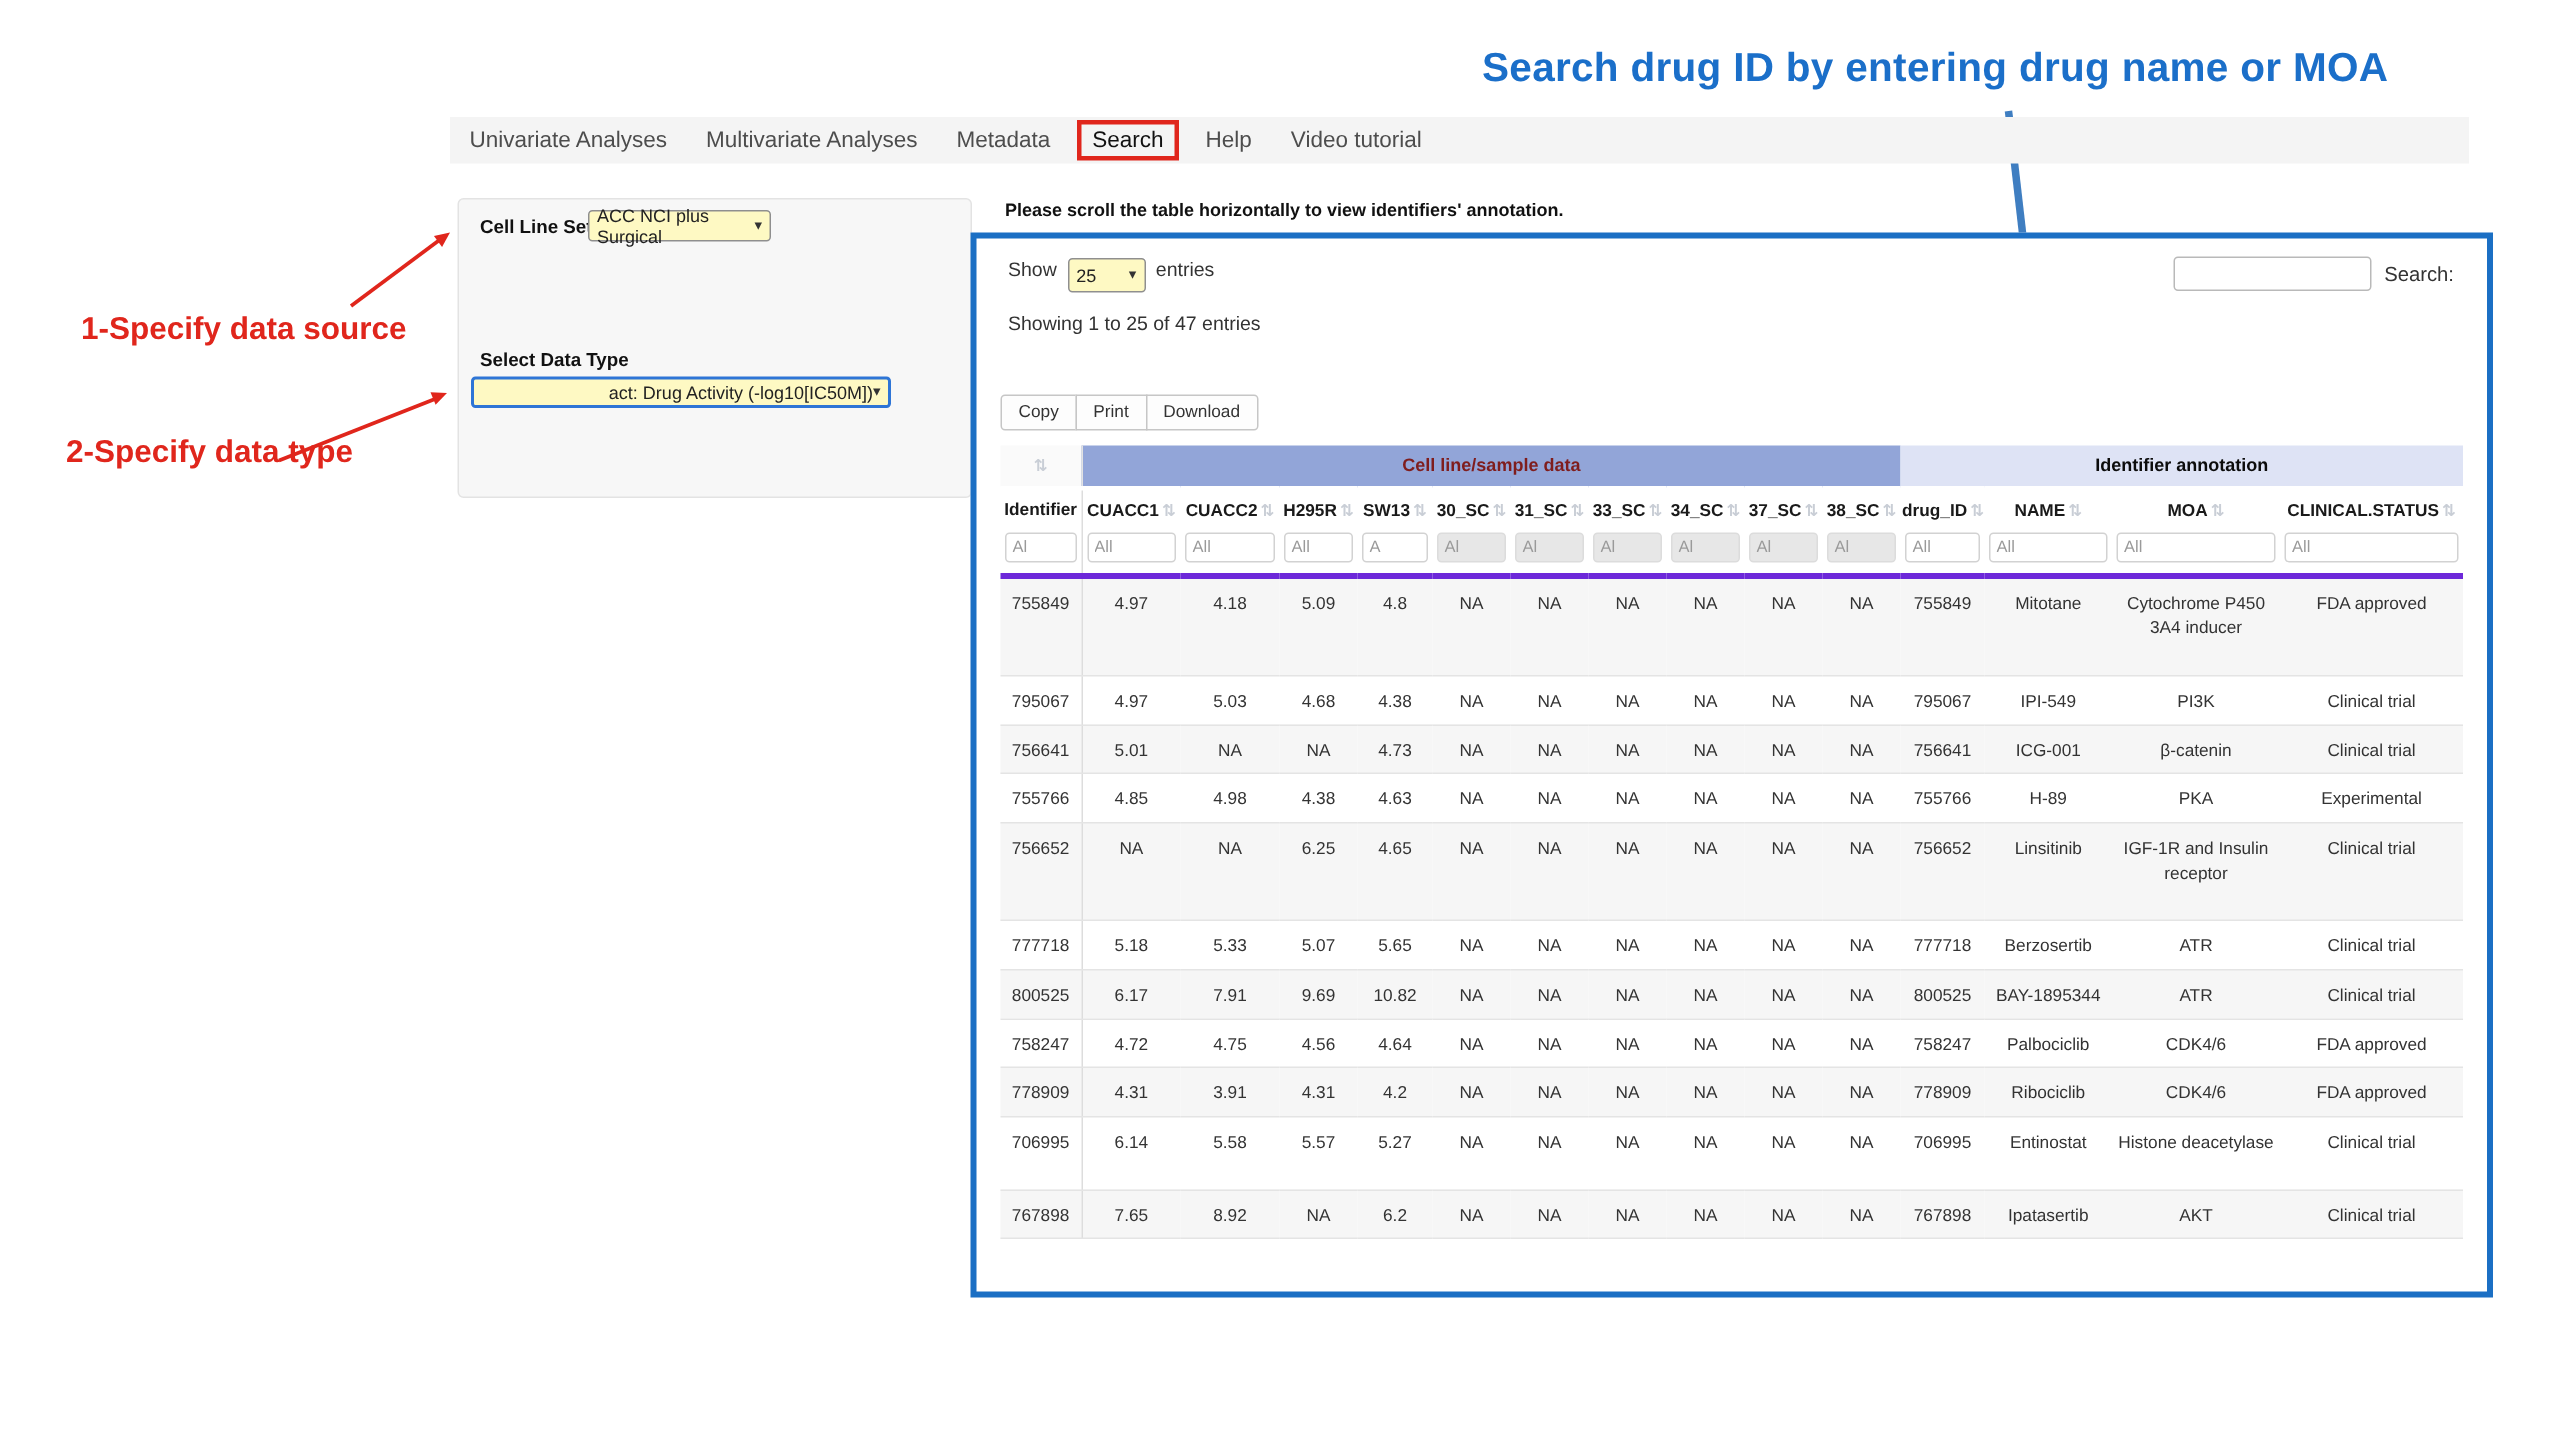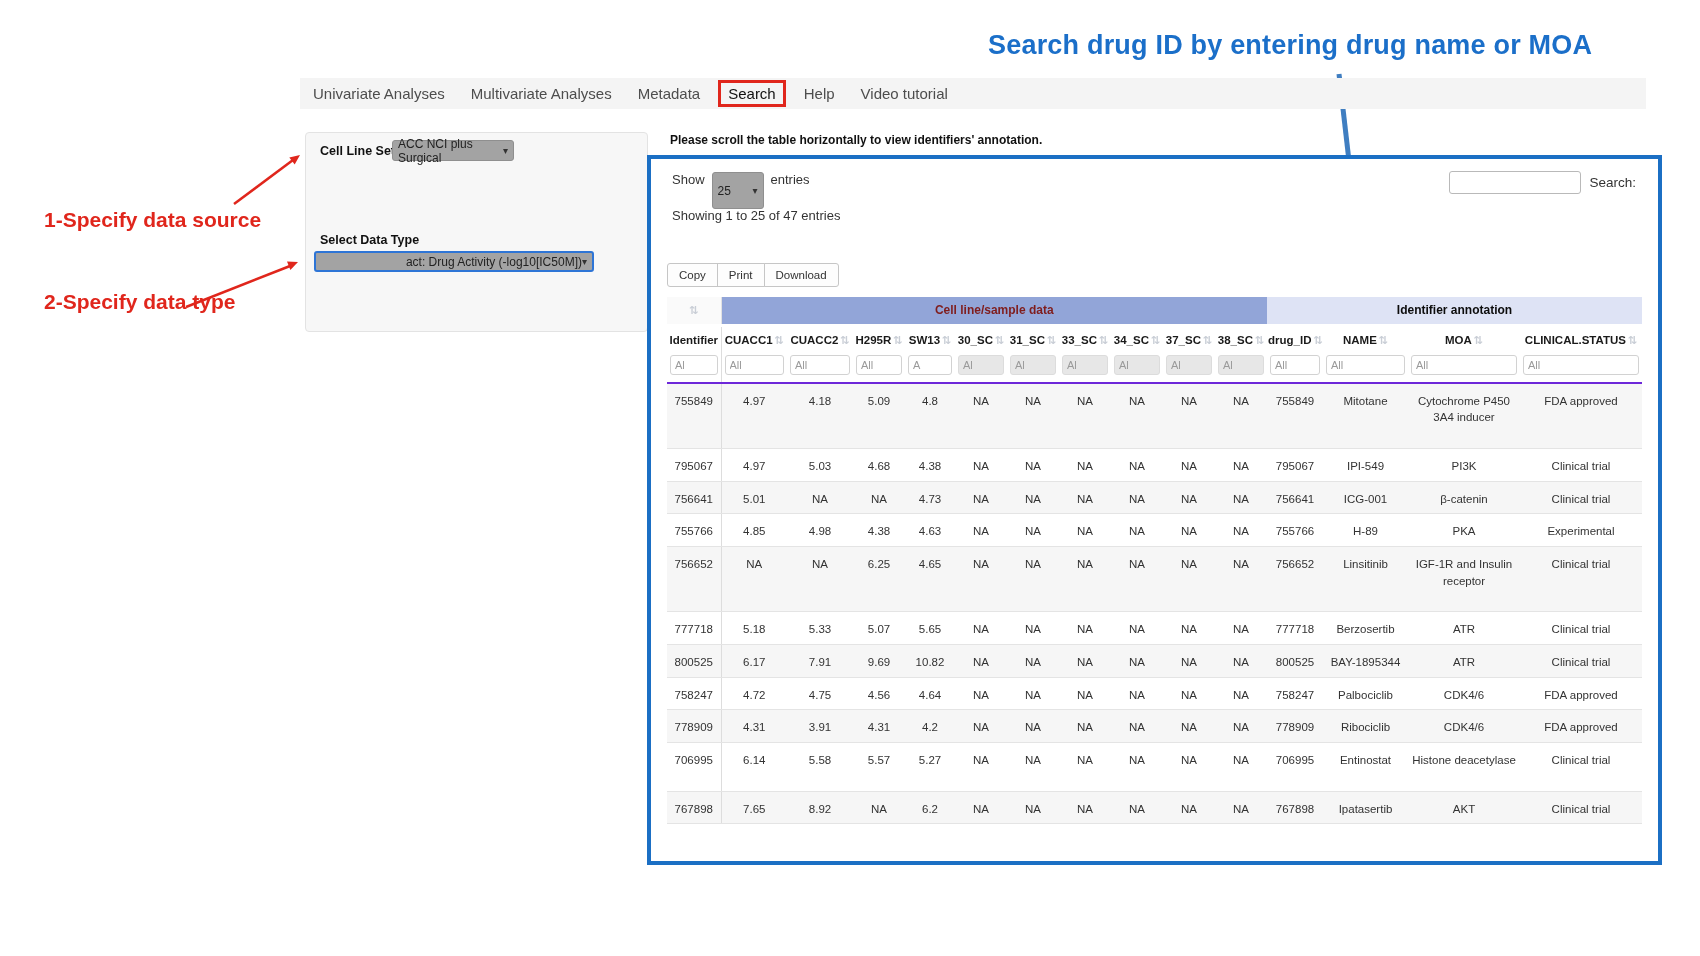--- a/index.html
+++ b/index.html
@@ -3,55 +3,55 @@
 <meta charset="utf-8">
 <style>
   * { box-sizing: border-box; margin: 0; padding: 0; }
   html,body { width:1700px; height:956px; background:#fff; overflow:hidden;
     font-family:"Liberation Sans","DejaVu Sans",sans-serif; position:relative; }
 
   
   .annotation-title { position:absolute; left:988px; top:30px; font-size:27px;
     font-weight:bold; color:#1b6fc9; letter-spacing:0.2px; }
   .red-note { position:absolute; font-size:21px; font-weight:bold; color:#e0261c; }
-  #red-note-1 { left:44px; top:208px; }
+  #red-note-1 { left:54px; top:208px; }
   #red-note-2 { left:44px; top:290px; }
   .arrow-layer { position:absolute; left:0; top:0; width:1700px; height:956px;
     pointer-events:none; }
 
   
   .nav-bar { position:absolute; left:300px; top:78px; width:1346px; height:31px;
     background:#f4f4f4; display:flex; align-items:center; }
   .nav-item { padding:0 13px; font-size:15px; color:#4d4d4d; white-space:nowrap; cursor:pointer; }
   .nav-item.highlight { color:#111; border:3px solid #e0261c; padding:2px 7px; margin:0 5px; }
 
   
   .side-panel { position:absolute; left:305px; top:132px; width:343px; height:200px;
     background:#f7f7f7; border:1px solid #e3e3e3; border-radius:4px; }
   .panel-label { position:absolute; font-size:12.5px; font-weight:bold; color:#111; }
   #cls-label { left:14px; top:11px; }
   #sdt-label { left:14px; top:100px;text-align:center; }
-  .fake-select { background:#a3a3a3; border:1px solid #8f8f8f; border-radius:3px;
+  .fake-select { background:#fef9c3; border:1px solid #8f8f8f; border-radius:3px;
     font-size:12px; color:#222; display:flex; align-items:center;
     justify-content:space-between; padding:0 5px; cursor:pointer; }
   #cls-select { position:absolute; left:86px; top:7px; width:122px; height:21px; }
   #sdt-select { position:absolute; left:8px; top:118px; width:280px; height:21px;
     border:2px solid #2e75d6;justify-content:flex-end; }
   .chev { font-size:10px; color:#333; }
 
   
   .scroll-note { position:absolute; left:670px; top:133px; font-size:12px;
     font-weight:bold; color:#111; }
 
   
   .table-box { position:absolute; left:647px; top:155px; width:1015px; height:710px;
     border:4px solid #1b6fc4; background:#fff; }
   .show-row { position:absolute; left:21px; top:13px; display:flex; 
     gap:7px; font-size:13px; color:#333; }
-  .entries-select { width:52px; height:37px; }
+  .entries-select { width:52px; height:23px; }
   .search-area { position:absolute; right:22px; top:12px; display:flex;
     align-items:center; gap:8px; font-size:13.5px; color:#333; }
   .search-input { width:132px; height:23px; border:1px solid #b9b9b9; border-radius:3px;
     padding:0 5px; font-size:12px; }
   .info-text { position:absolute; left:21px; top:49px; font-size:13px; color:#333; }
   .pagination { position:absolute; right:22px; top:62px; display:flex;
     align-items:stretch; font-size:13px; }
   .page-btn { padding:5px 11px; cursor:pointer; white-space:nowrap; }
   .page-prev { border:1px solid #ddd; border-radius:3px 0 0 3px; color:#666; }
   .page-num { color:#337ab7; padding:5px 9px; }
@@ -71,21 +71,21 @@
   .col-11{width:56px}.col-12{width:85px}.col-13{width:112px}.col-14{width:122px}
   tr.group-row td { height:28px; text-align:center; font-size:12px; font-weight:bold;
     border-bottom:3px solid #fff; }
   td.band-dark { background:#92a5d8; color:#7f1d1d; }
   td.band-light { background:#dee3f5; color:#0c0c0c; }
   td.group-first { background:#fafafa; border-right:1px solid #e2e2e2; }
   .sort-icon { color:#c9ced6; font-size:11px; cursor:pointer; }
   tr.head-row th { font-size:11.5px; font-weight:bold; color:#1a1a1a; padding:7px 1px 5px;
     text-align:center; white-space:nowrap; cursor:pointer; }
   tr.head-row th .sort-icon { margin-left:2px; }
-  tr.filter-row td { padding:3px 3px 7px; border-bottom:2px solid #6d28d9; text-align:center; }
+  tr.filter-row td { padding:3px 3px 7px; border-bottom:4px solid #6d28d9; text-align:center; }
   .filter-input { width:100%; height:20px; border:1px solid #d2d2d2; border-radius:3px;
     padding:0 4px; font-size:11px; color:#333; background:#fff; }
   .filter-input::placeholder { color:#9a9a9a; }
   .filter-input.disabled { background:#e7e7e7; border-color:#dcdcdc; }
   tbody td { padding:9px 2px 6px; text-align:center; vertical-align:top;
     border-bottom:1px solid #e4e4e4; line-height:1.45; }
   tbody tr:nth-child(odd) td { background:#f6f6f6; }
   td.cell-ident, th.col-first, td.filter-first { border-right:1px solid #ddd; }
   tbody td.cell-ident { background:#fff; }
   tbody tr.tall td { padding-bottom:22px; }

